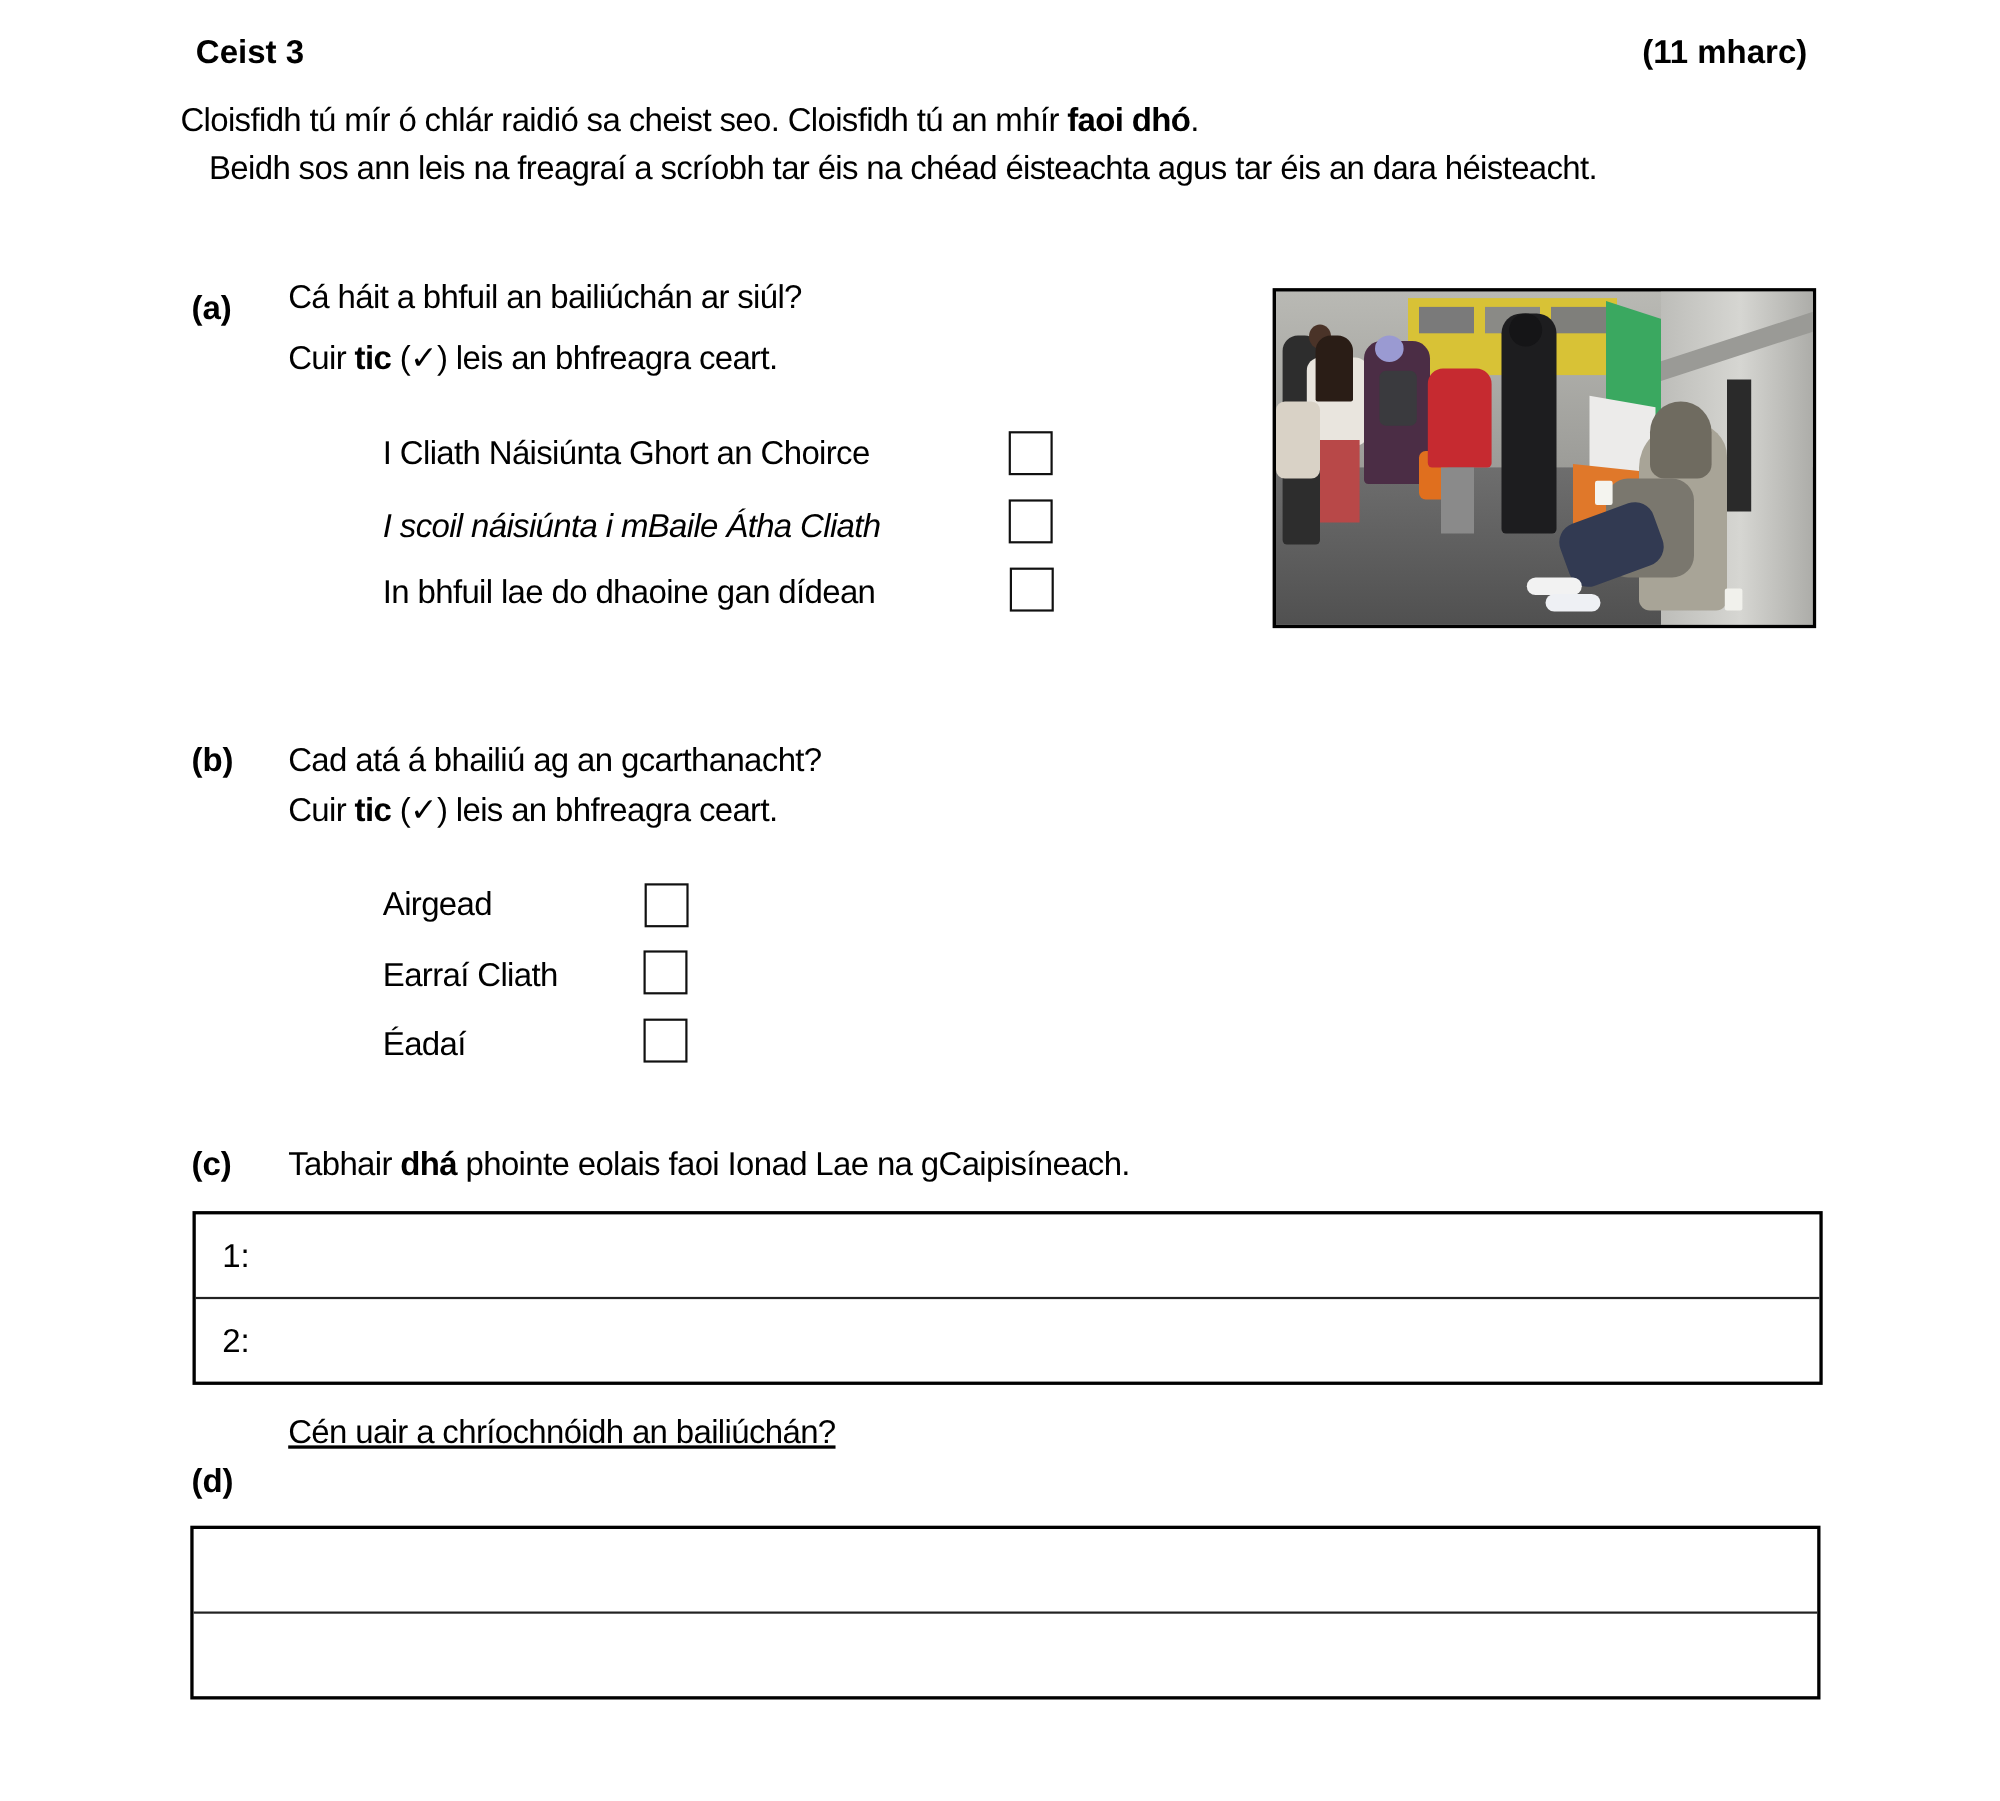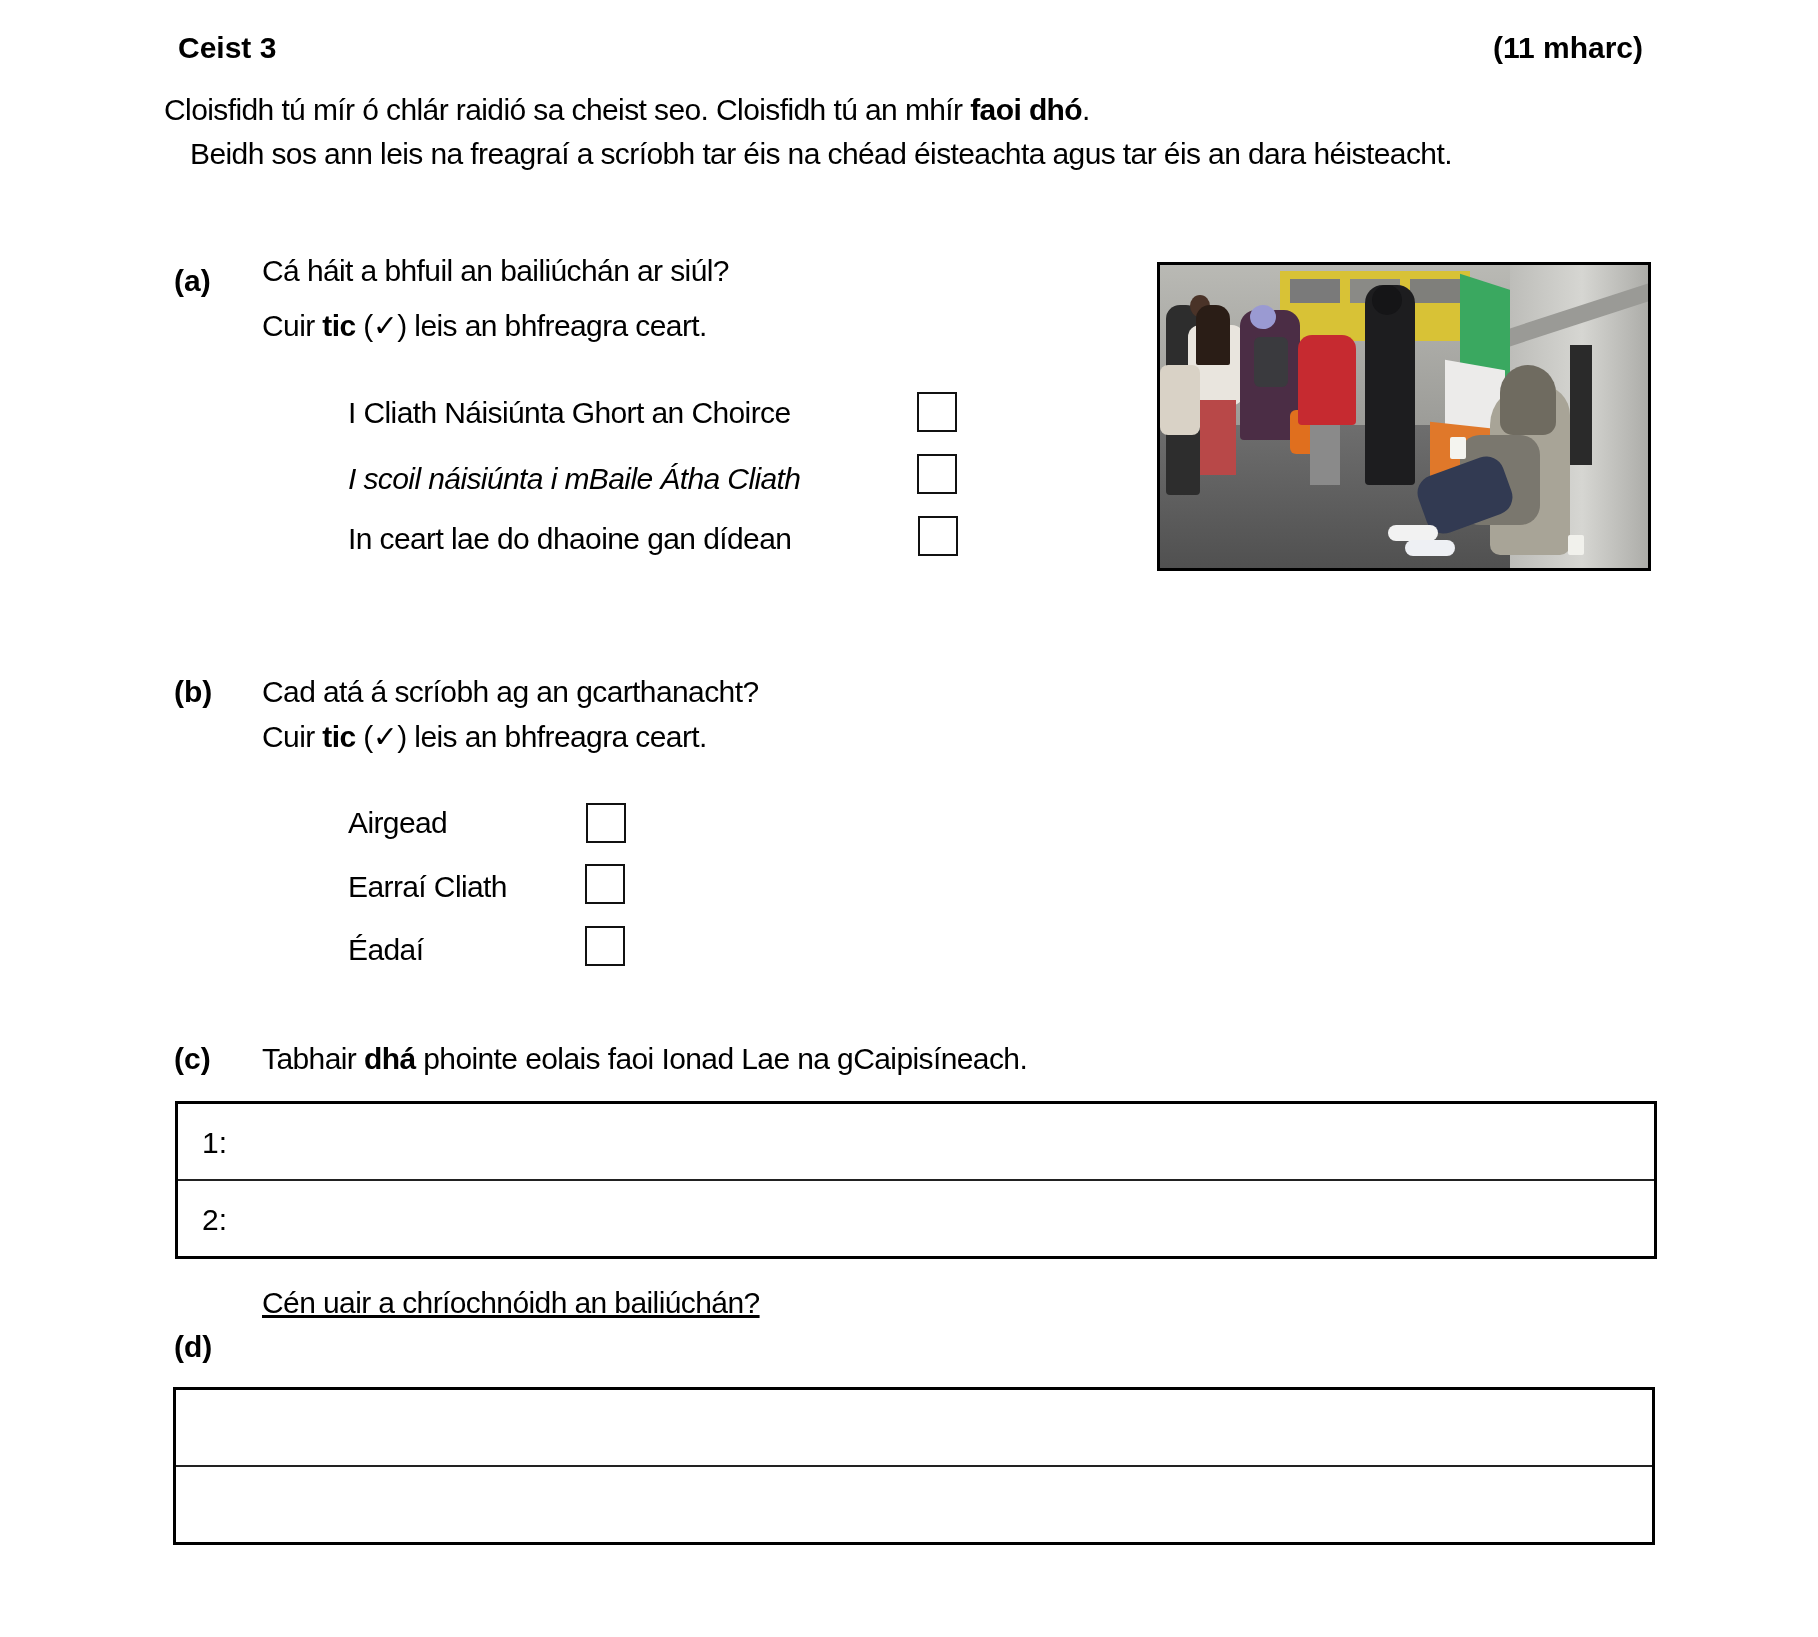--- a/index.html
+++ b/index.html
@@ -36,21 +36,21 @@
 <div class="qlabel" style="left:174px; top:266px;">(a)</div>
 <div class="abs narrow" style="left:262px; top:256px;">Cá háit a bhfuil an bailiúchán ar siúl?</div>
 <div class="abs narrow" style="left:262px; top:311px;">
   <span>Cuir </span><span class="bold">tic</span><span> (✓) leis an bhfreagra ceart.</span>
 </div>
 
 <div class="abs narrow" style="left:348px; top:398px;">I Cliath Náisiúnta Ghort an Choirce</div>
 <div class="cb" style="left:917px; top:392px;"></div>
 <div class="abs narrow" style="left:348px; top:464px;font-style:italic;">I scoil náisiúnta i mBaile Átha Cliath</div>
 <div class="cb" style="left:917px; top:454px;"></div>
-<div class="abs narrow" style="left:348px; top:524px;">In ceart lae do dhaoine gan dídean</div>
+<div class="abs narrow" style="left:348px; top:524px;">In bhfuil lae do dhaoine gan dídean</div>
 <div class="cb" style="left:918px; top:516px;"></div>
 
 <div class="photo" title="Street scene: person in hooded coat sitting against a stone bridge wall holding a paper cup, pedestrians and an Irish flag in background">
 
   <div class="ph" style="left:0;top:0;width:494px;height:160px;background:linear-gradient(#b9b9b4,#9c9c98);"></div>
   <div class="ph" style="left:120px;top:6px;width:190px;height:70px;background:#d8c236;"></div>
   <div class="ph" style="left:130px;top:14px;width:50px;height:24px;background:#7a7a7a;"></div>
   <div class="ph" style="left:190px;top:14px;width:50px;height:24px;background:#8a8a86;"></div>
   <div class="ph" style="left:250px;top:14px;width:50px;height:24px;background:#7f7f7b;"></div>
 
@@ -83,21 +83,21 @@
   <div class="ph" style="left:340px;top:100px;width:56px;height:70px;background:#6f6b60;border-radius:30px 30px 14px 14px;"></div>
   <div class="ph" style="left:300px;top:170px;width:80px;height:90px;background:#7a776e;border-radius:20px;"></div>
   <div class="ph" style="left:260px;top:200px;width:90px;height:60px;background:#323a52;border-radius:18px;transform:rotate(-20deg);"></div>
   <div class="ph" style="left:228px;top:260px;width:50px;height:16px;background:#f2f2f2;border-radius:8px;"></div>
   <div class="ph" style="left:245px;top:275px;width:50px;height:16px;background:#eef0f4;border-radius:8px;"></div>
   <div class="ph" style="left:290px;top:172px;width:16px;height:22px;background:#f4f4ef;border-radius:2px;"></div>
   <div class="ph" style="left:408px;top:270px;width:16px;height:20px;background:#f1f1ec;border-radius:2px;"></div>
 </div>
 
 <div class="qlabel" style="left:174px; top:677px;">(b)</div>
-<div class="abs narrow" style="left:262px; top:677px;">Cad atá á scríobh ag an gcarthanacht?</div>
+<div class="abs narrow" style="left:262px; top:677px;">Cad atá á bhailiú ag an gcarthanacht?</div>
 <div class="abs narrow" style="left:262px; top:722px;">
   <span>Cuir </span><span class="bold">tic</span><span> (✓) leis an bhfreagra ceart.</span>
 </div>
 
 <div class="abs narrow" style="left:348px; top:808px;">Airgead</div>
 <div class="cb" style="left:586px; top:803px;"></div>
 <div class="abs narrow" style="left:348px; top:872px;">Earraí Cliath</div>
 <div class="cb" style="left:585px; top:864px;"></div>
 <div class="abs narrow" style="left:348px; top:935px;">Éadaí</div>
 <div class="cb" style="left:585px; top:926px;"></div>

